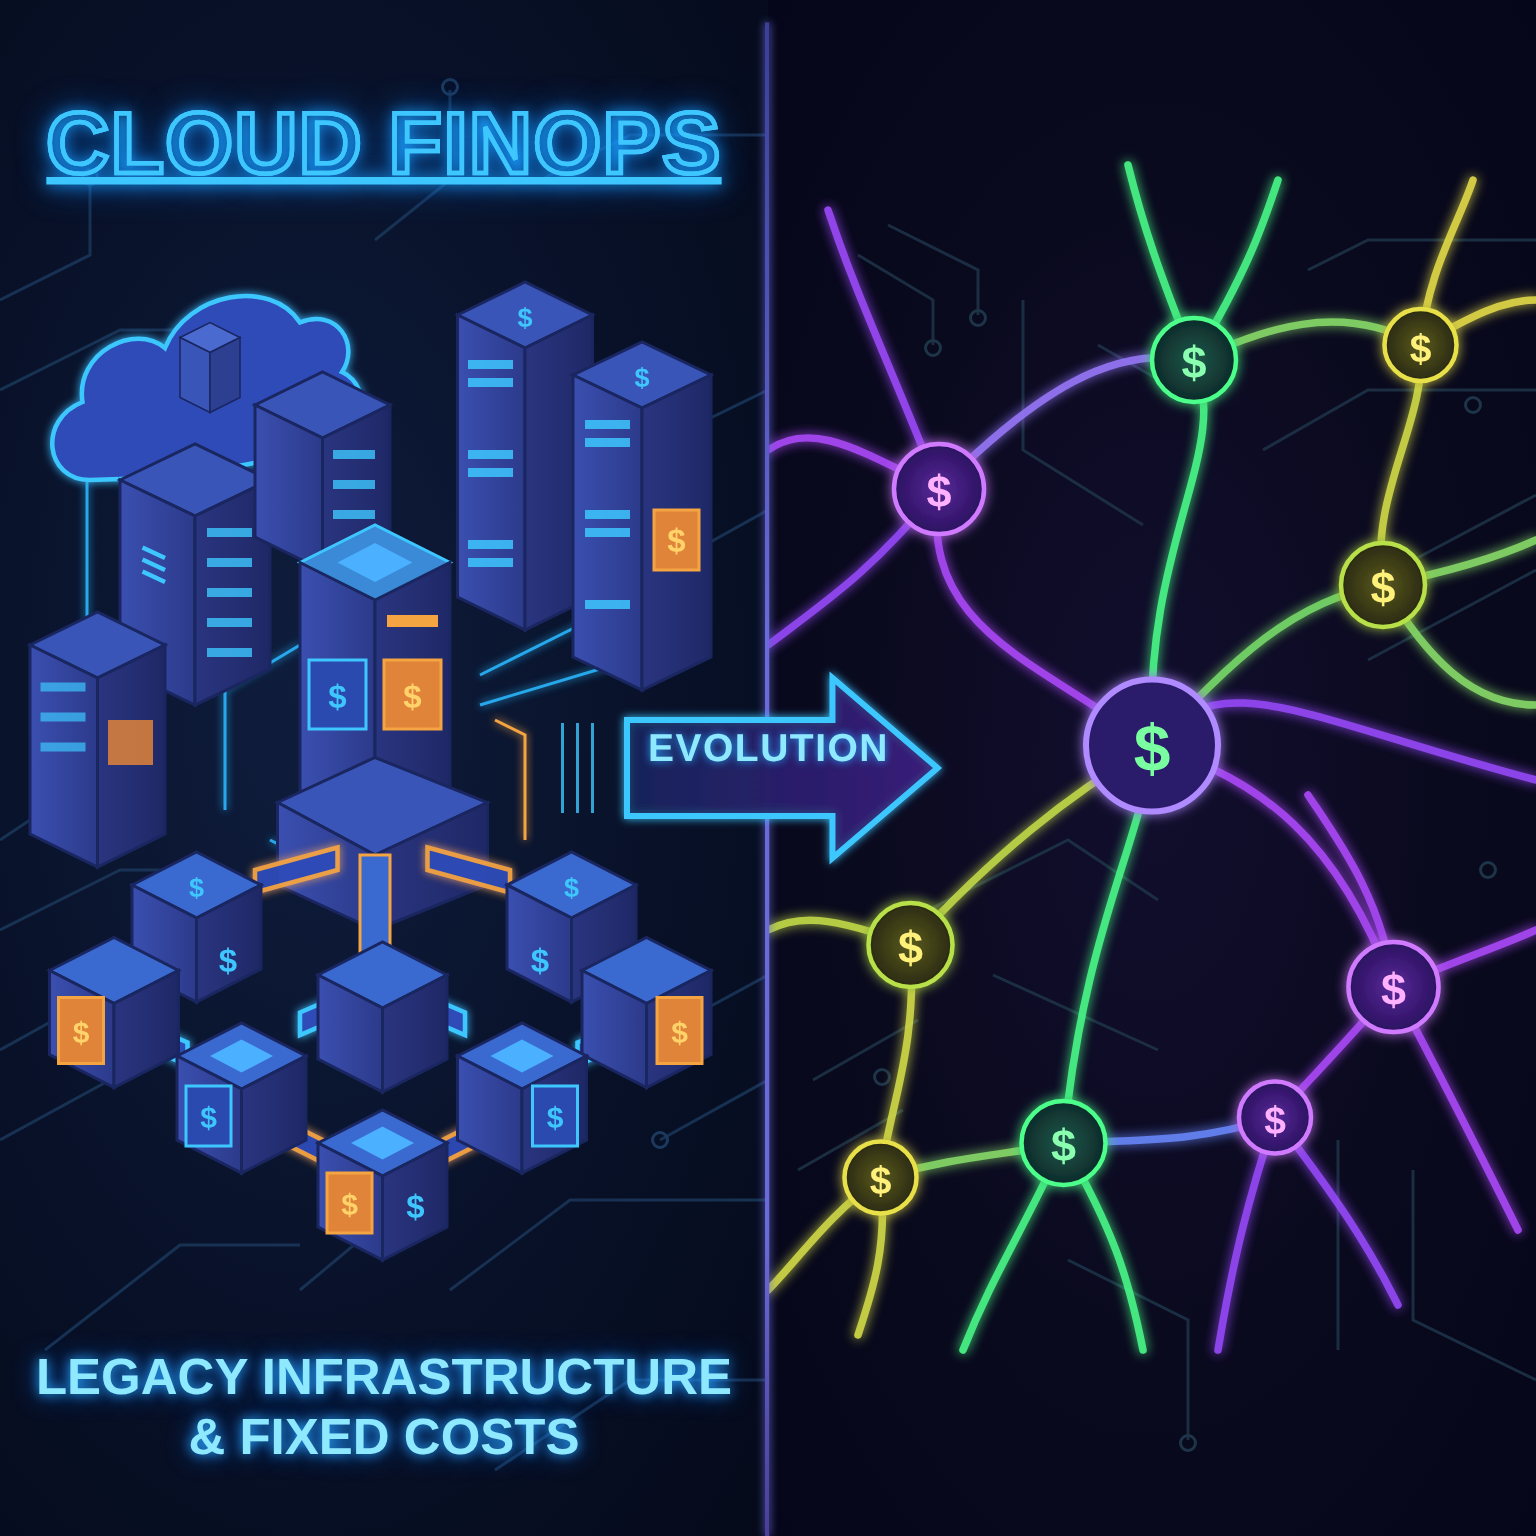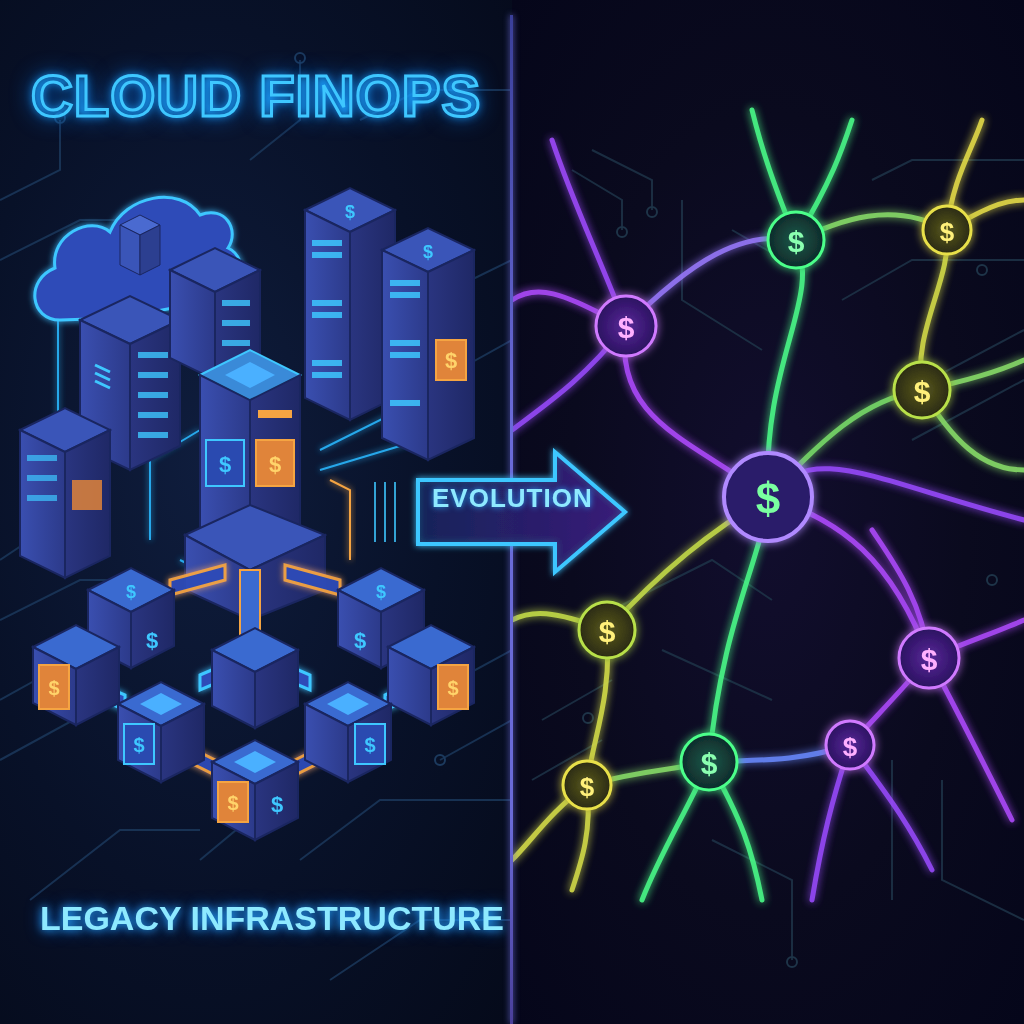--- a/index.html
+++ b/index.html
@@ -2,23 +2,23 @@
 <html><head>
 <meta charset="utf-8">
 <style>
   html, body { margin:0; padding:0; background:#060b1c; }
   body { width:1024px; height:1024px; overflow:hidden; position:relative; font-family:"Liberation Sans", sans-serif; }
   .panel { position:absolute; top:0; height:1024px; overflow:hidden; }
   .panel-left { left:0; width:512px; background:radial-gradient(ellipse at 40% 45%, #0f1d3d 0%, #081128 55%, #050a1a 100%); }
   .panel-right { left:512px; width:512px; background:radial-gradient(ellipse at 50% 50%, #120e2e 0%, #0a0a1e 55%, #05061a 100%); }
   .divider { position:absolute; left:510px; top:15px; width:3px; height:1009px; background:linear-gradient(#3a3f9a, #6a6ad8 40%, #6a6ad8 80%, #4a3f9a); box-shadow:0 0 6px #6a6ad8; }
   svg.layer { position:absolute; left:0; top:0; }
-  .title { position:absolute; top:62px; font-weight:700; font-size:58px; letter-spacing:1px; text-align:center; color:transparent; }
+  .title { position:absolute; top:62px; font-weight:700; font-size:58px; letter-spacing:1px; text-align:center; color:transparent;text-decoration:underline; }
   .title-left { left:0; width:512px; -webkit-text-stroke:3px #3ec7ff; text-shadow:0 0 10px #1aa0ff, 0 0 22px #0a6ad8; }
-  .caption { position:absolute; top:898px; font-weight:700; font-size:34px; line-height:40px; text-align:center;padding-left:16px; }
+  .caption { position:absolute; top:898px; font-weight:700; font-size:34px; line-height:40px; text-align:center; }
   .caption-left { left:0; width:512px; color:#8ee9ff; text-shadow:0 0 8px #2aa8ff, 0 0 16px #0a5ac8; }
   .evo { position:absolute; left:418px; top:483px; width:180px; height:58px; font-weight:700; font-size:26px; color:#8ee9ff; letter-spacing:1px; text-shadow:0 0 6px #2aa8ff; display:flex; align-items:flex-start; padding-left:14px; box-sizing:border-box; }
 </style>
 </head>
 <body>
 
 <div class="panel panel-left">
   <svg class="layer" width="512" height="1024" viewBox="0 0 512 1024">
     <g stroke="#1c3a5e" stroke-width="2" fill="none" opacity="0.8">
       <path d="M0 200 L60 170 L60 120"></path>
@@ -243,20 +243,21 @@
         <text x="21" y="70" fill="#ffd36a" font-size="20" font-weight="700" text-anchor="middle" font-family="Liberation Sans, sans-serif">$</text>
         <polygon points="43,44 86,22 86,78 43,100" fill="url(#sideB)" stroke="#1a2660" stroke-width="2"></polygon>
         <text x="65" y="72" fill="#3ec7ff" font-size="22" font-weight="700" text-anchor="middle" font-family="Liberation Sans, sans-serif">$</text>
       </g>
     </g>
   </svg>
 
   <div class="title title-left">CLOUD FINOPS</div>
   <div class="caption caption-left">
     <div>LEGACY INFRASTRUCTURE</div>
+    <div>&amp; FIXED COSTS</div>
   </div>
 </div>
 
 <div class="panel panel-right">
   <svg class="layer" width="512" height="1024" viewBox="0 0 512 1024">
     <g stroke="#1e3448" stroke-width="2" fill="none" opacity="0.85">
       <path d="M60 170 L110 200 L110 230"></path>
         <path d="M80 150 L140 180 L140 210"></path>
       <path d="M170 200 L170 300 L250 350"></path>
         <path d="M220 230 L290 270"></path>

